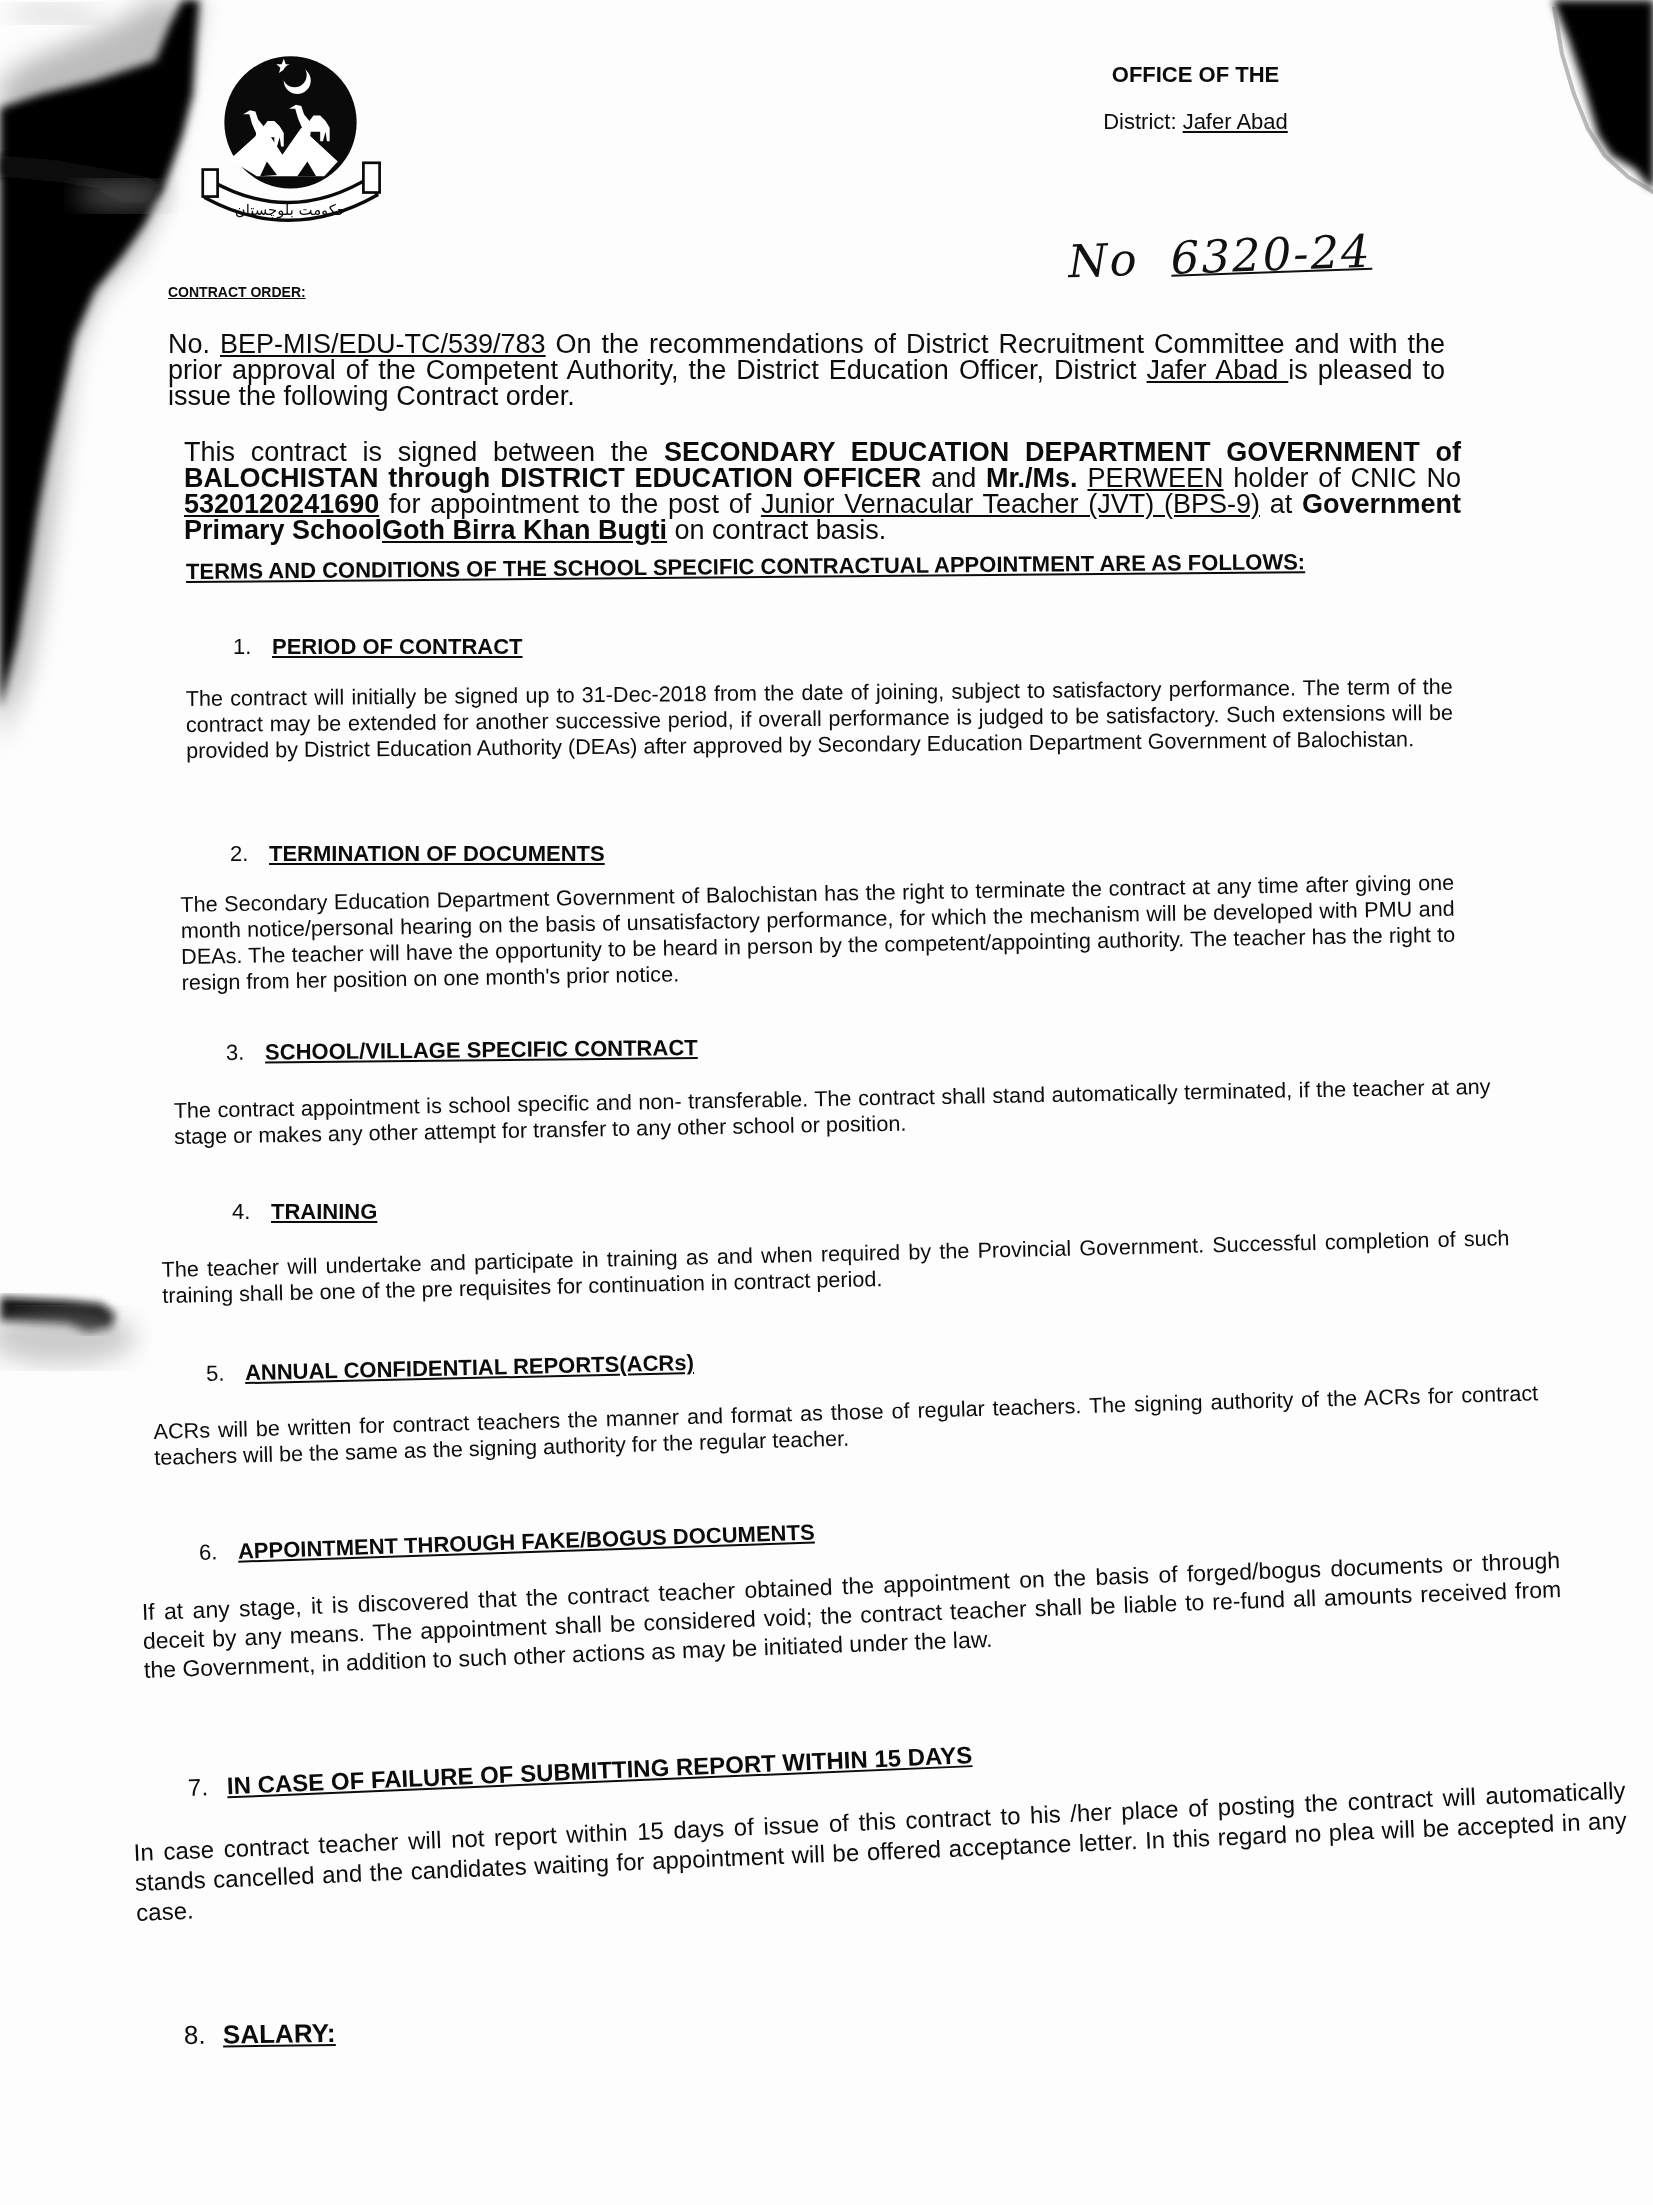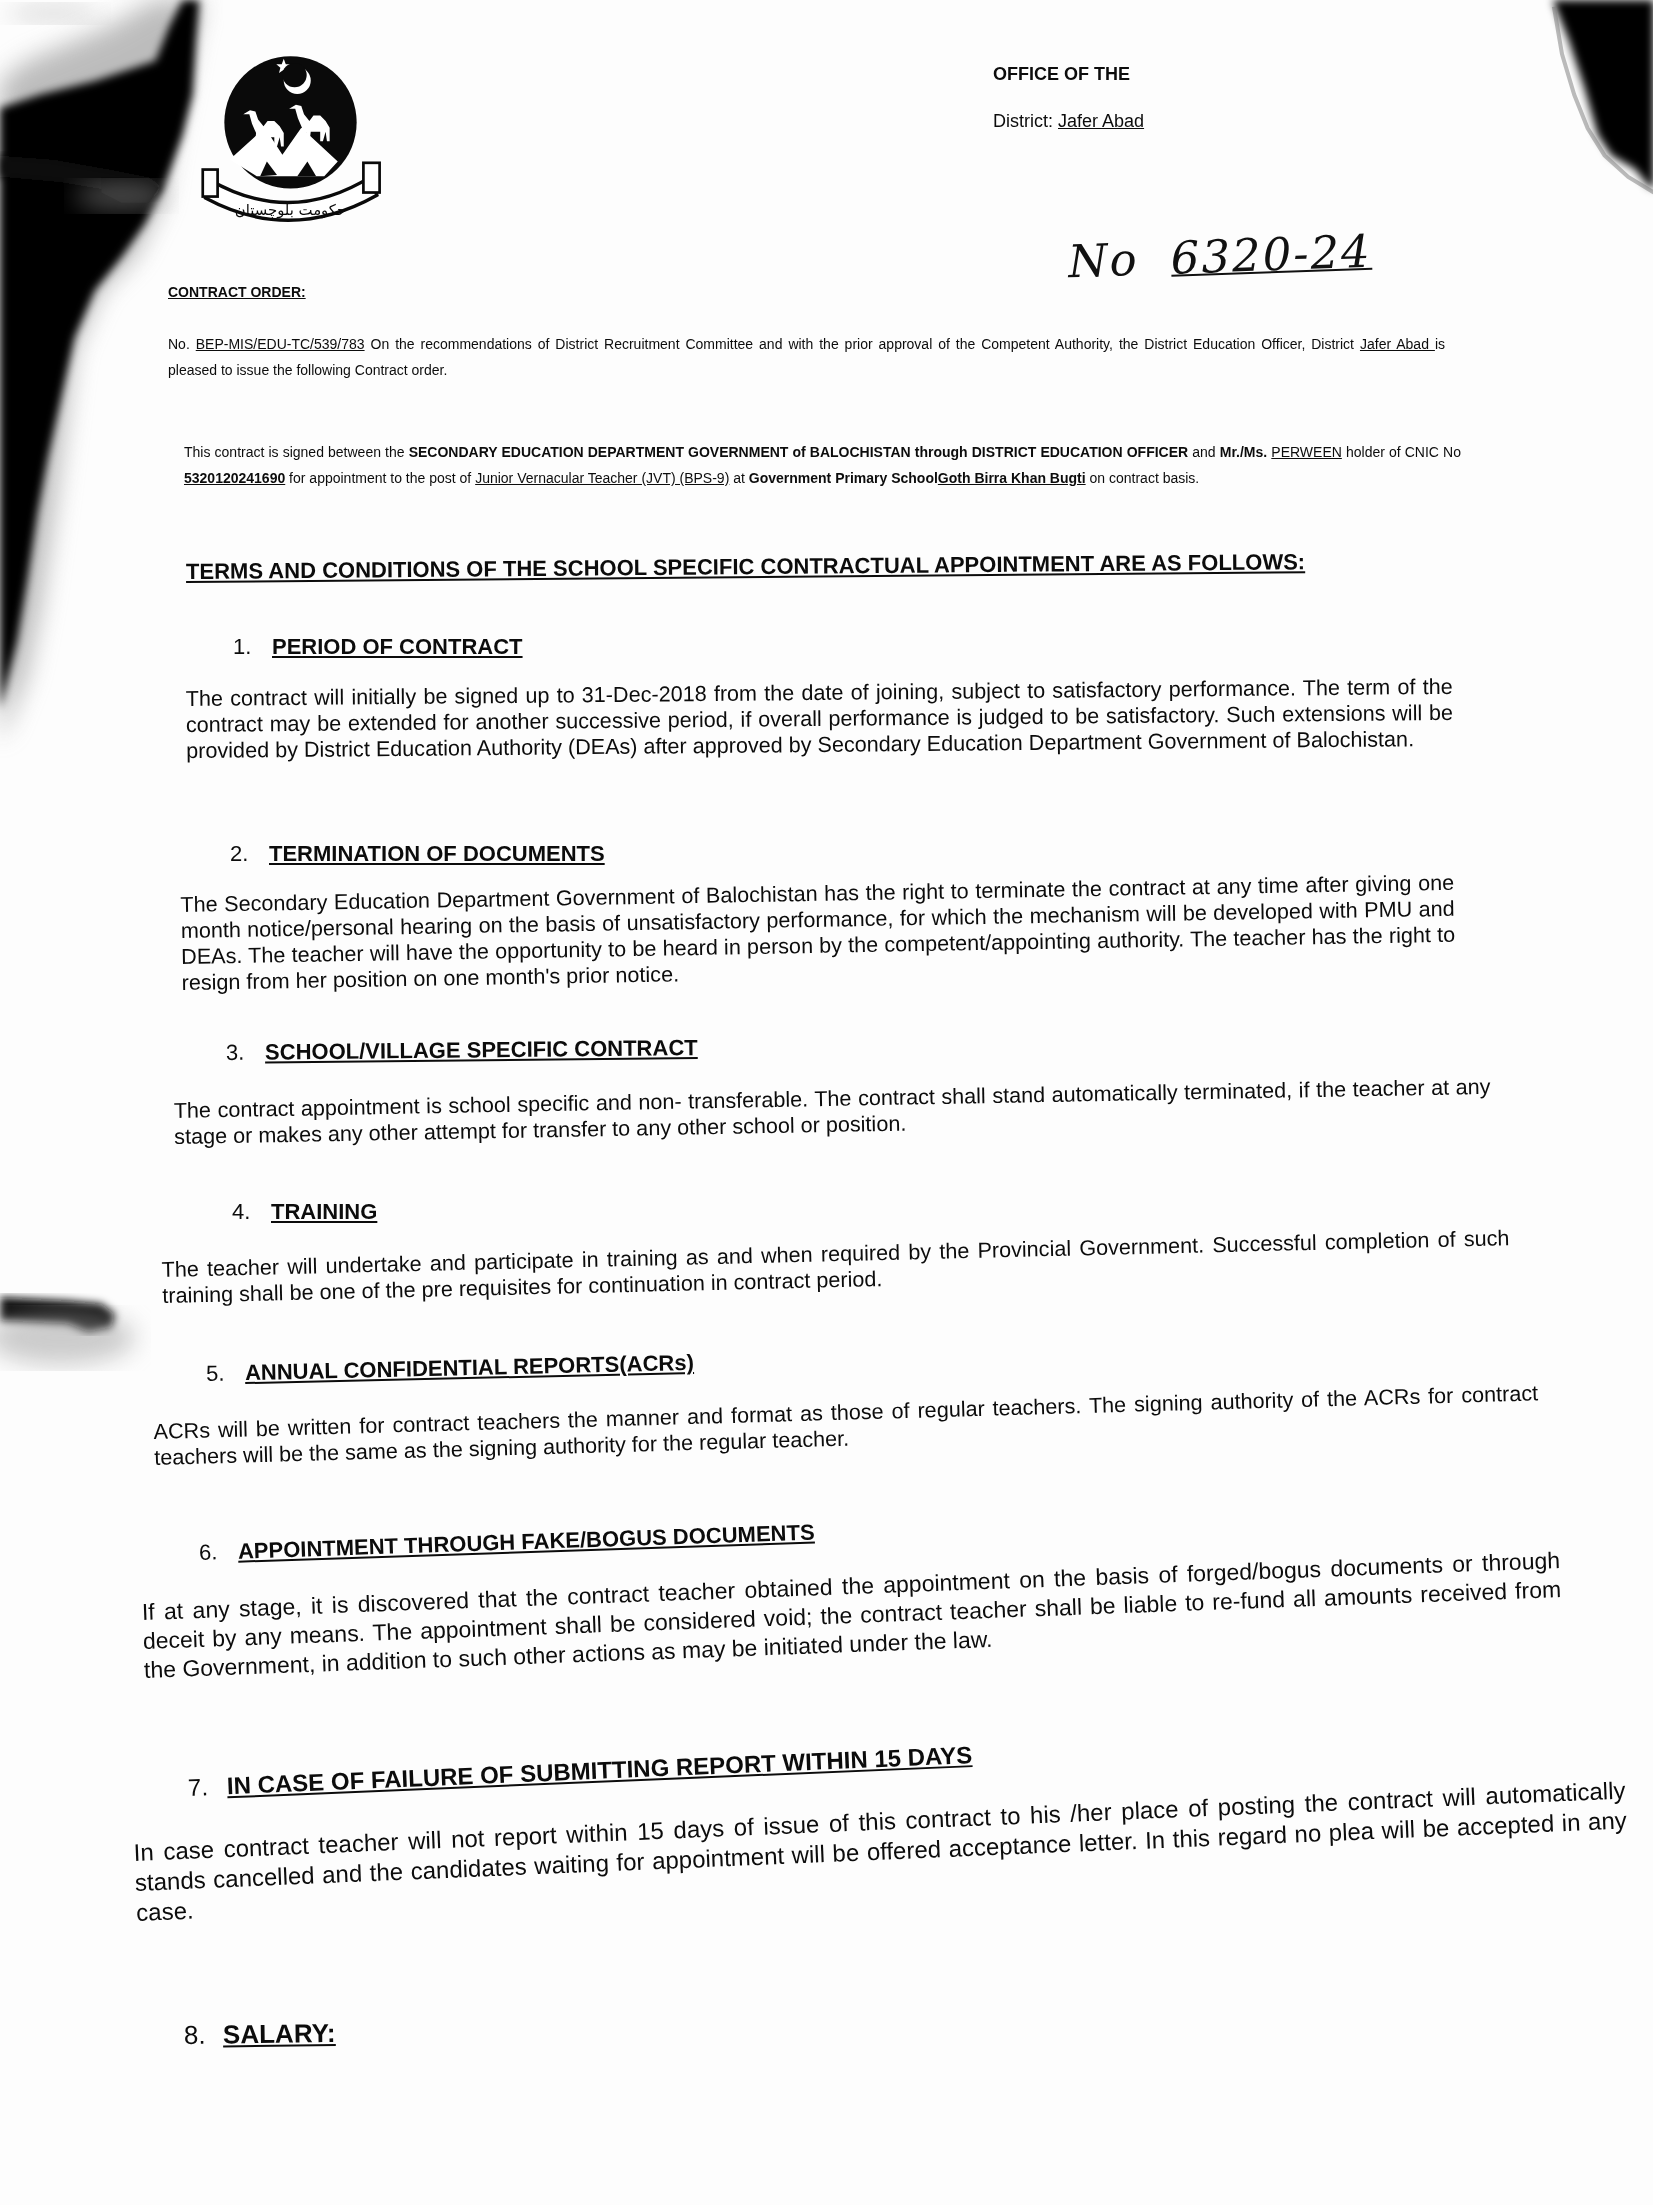--- a/index.html
+++ b/index.html
@@ -37,22 +37,23 @@
     
     .emblem {
       position: absolute;
       left: 196px; top: 41px;
       width: 189px; height: 193px;
     }
     .office-block {
       position: absolute;
       left: 993px; top: 51px;
       width: 405px;
+      text-align: center;
       font-weight: bold;
-      font-size: 18px;
+      font-size: 22px;
       line-height: 47px;
     }
     .office-block .line { display: block; white-space: nowrap; }
     .office-block .bold-u { text-decoration: underline; }
     .office-block .date-line { font-weight: normal; }
     .office-block .date-line .u { text-decoration: underline; }
     .office-block .line.district { font-weight: normal; }
     .handwritten {
       position: absolute;
       left: 1068px; top: 230px;
@@ -68,21 +69,21 @@
       text-decoration: underline;
       text-decoration-thickness: 2px;
       margin-left: 16px;
     }
 
     
     .doc-text {
       position: absolute;
       left: 168px;
       width: 1277px;
-      font-size: 14px;
+      font-size: 27px;
       line-height: 26px;
       text-align: justify;
     }
     .contract-order-title {
       position: absolute;
       left: 168px; top: 284px;
       font-weight: bold;
       font-size: 14px;
       text-decoration: underline;
     }

